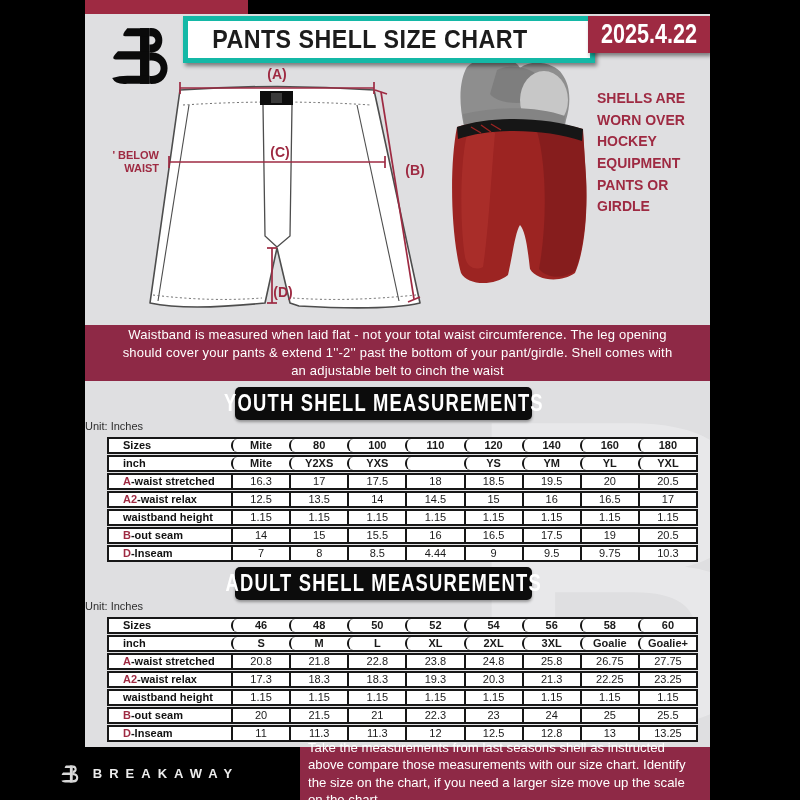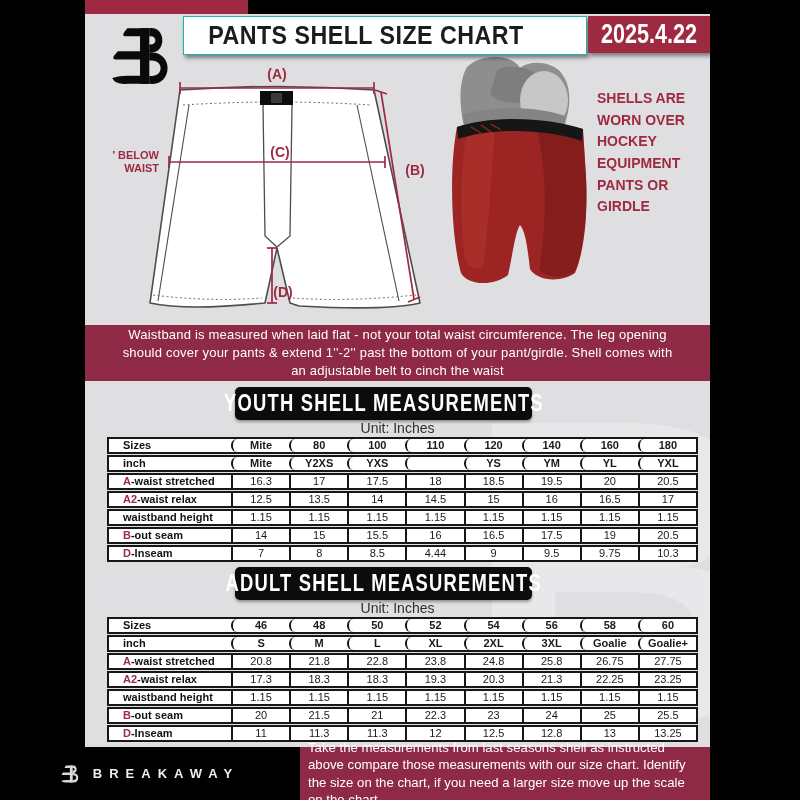--- a/index.html
+++ b/index.html
@@ -2,34 +2,34 @@
 <html><head>
 <meta charset="utf-8">
 <style>
   html,body{margin:0;padding:0;}
   body{width:800px;height:800px;background:#000;font-family:"Liberation Sans","DejaVu Sans",sans-serif;position:relative;overflow:hidden;}
   .stage{position:absolute;left:0;top:0;width:800px;height:800px;background:#000;overflow:hidden;}
   .top-strip{position:absolute;left:85px;top:0;width:163px;height:14px;background:#9e2a42;}
   .content{position:absolute;left:85px;top:14px;width:625px;height:733px;background:#dfdfe1;overflow:hidden;}
   .watermark{position:absolute;right:-70px;top:340px;font-size:440px;font-weight:bold;line-height:1;color:#ffffff;opacity:.30;z-index:0;user-select:none;}
   .logo-svg{position:absolute;left:26px;top:6px;z-index:2;}
-  .title-box{position:absolute;left:98px;top:2px;width:402px;height:37px;background:#fff;border:1px solid #14b8a6;box-shadow:2px 3px 4px rgba(0,0,0,.45);display:flex;align-items:center;z-index:2;}
+  .title-box{position:absolute;left:98px;top:2px;width:402px;height:37px;background:#fff;border:5px solid #14b8a6;box-shadow:2px 3px 4px rgba(0,0,0,.45);display:flex;align-items:center;z-index:2;}
   .title-box span{font-size:25px;font-weight:600;color:#1c1c1c;padding-left:26px;transform:scaleX(.93);transform-origin:left center;letter-spacing:.5px;white-space:nowrap;}
   .date-box{position:absolute;left:503px;top:2px;width:122px;height:37px;background:#9e2a42;box-shadow:2px 3px 4px rgba(0,0,0,.45);display:flex;align-items:center;justify-content:center;z-index:2;}
   .date-box span{font-size:27px;font-weight:700;color:#fff;transform:scaleX(.8);white-space:nowrap;}
   .diagram{position:absolute;left:28px;top:52px;z-index:1;}
   .pants{position:absolute;left:352px;top:43px;z-index:1;}
   .shells-note{position:absolute;left:512px;top:74px;width:112px;color:#9e2a42;font-size:14px;font-weight:700;line-height:1.55;z-index:1;}
   .callout{position:absolute;left:0;top:311px;width:625px;height:56px;background:#8e2946;display:flex;align-items:center;justify-content:center;z-index:1;}
   .callout span{color:#fff;font-size:13px;line-height:1.4;padding:0 36px;text-align:center;letter-spacing:.2px;}
   .banner{position:absolute;left:150px;width:297px;height:33px;background:#0c0c0c;border-radius:5px;display:flex;align-items:center;justify-content:center;box-shadow:0 2px 3px rgba(0,0,0,.35);z-index:1;}
   .banner span{color:#fff;font-size:23px;font-weight:700;letter-spacing:1.5px;transform:scale(.8,1.05);white-space:nowrap;}
   #youth-banner{top:373px;}
   #adult-banner{top:553px;}
-  .unit{position:absolute;left:0;width:625px;text-align:center;font-size:14px;color:#2e2e2e;z-index:1;}
+  .unit{position:absolute;left:0;width:625px;text-align:left;font-size:11px;color:#2e2e2e;z-index:1;}
   #youth-unit{top:406px;}
   #adult-unit{top:586px;}
   .sizetable{position:absolute;left:22px;width:591px;z-index:1;}
   #youth-table{top:423px;}
   #adult-table{top:603px;}
   .trow{display:flex;background:#fff;border:2px solid #171717;height:13px;margin-bottom:1px;align-items:stretch;}
   .tlabel{width:108px;padding-left:14px;font-size:11px;font-weight:700;color:#111;line-height:13px;white-space:nowrap;}
   .pfx{color:#9e2a42;font-weight:700;}
   .tcell{flex:1;border-left:2px solid #171717;text-align:center;font-size:11px;color:#1a1a1a;line-height:13px;}
   .th{font-weight:700;border-radius:6px;}

